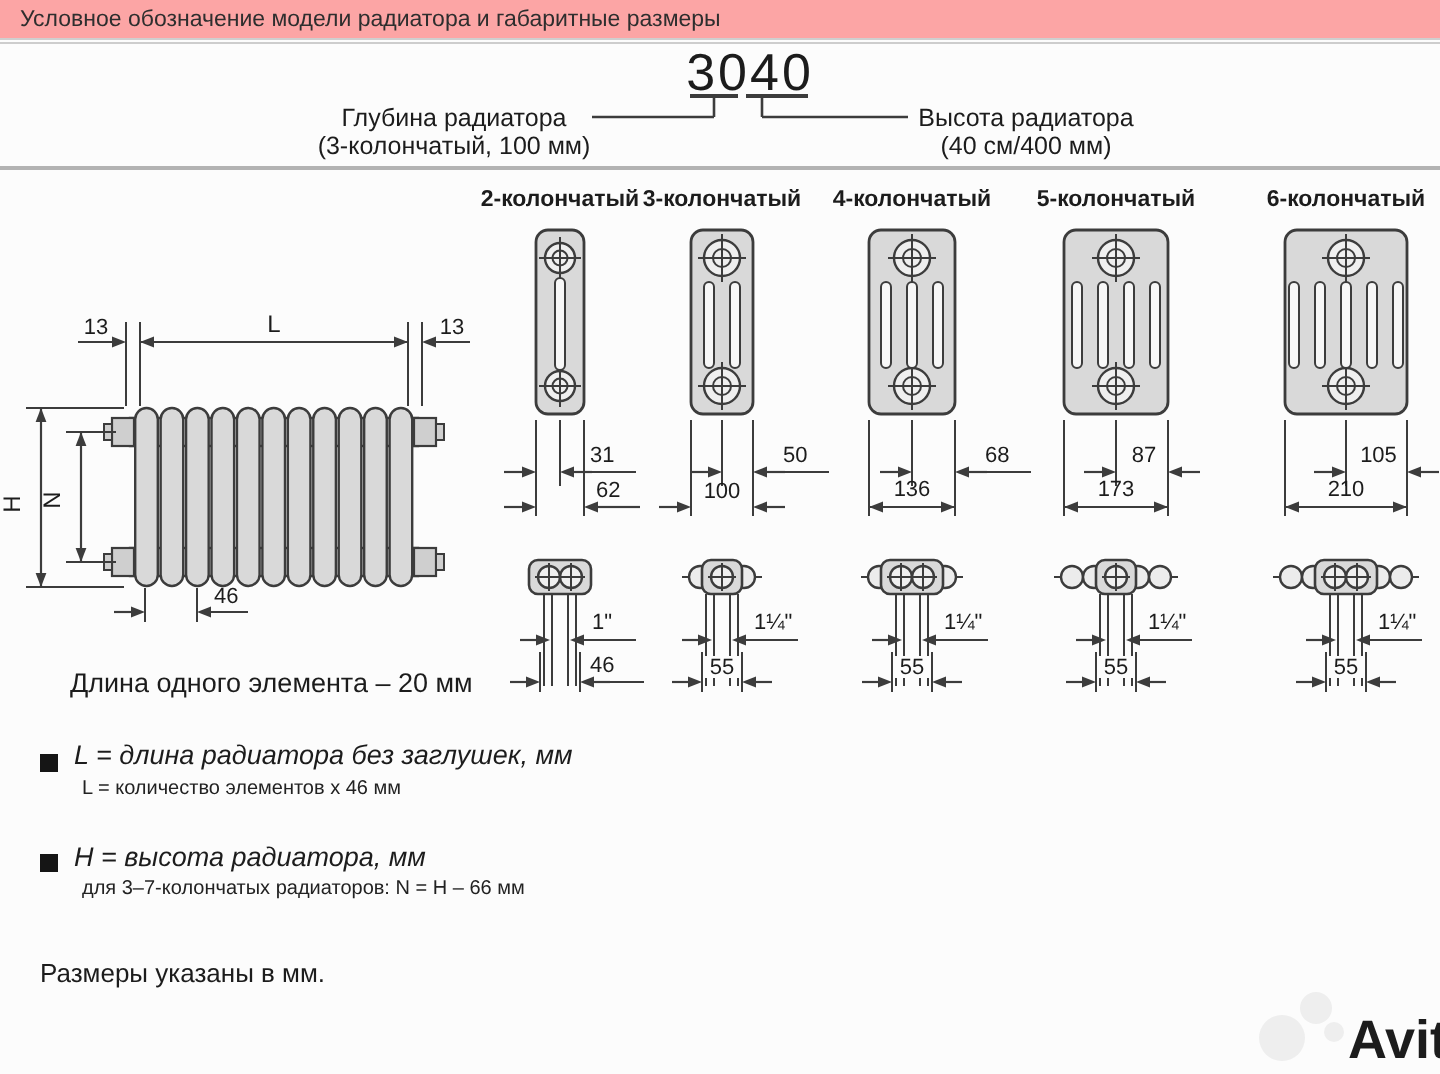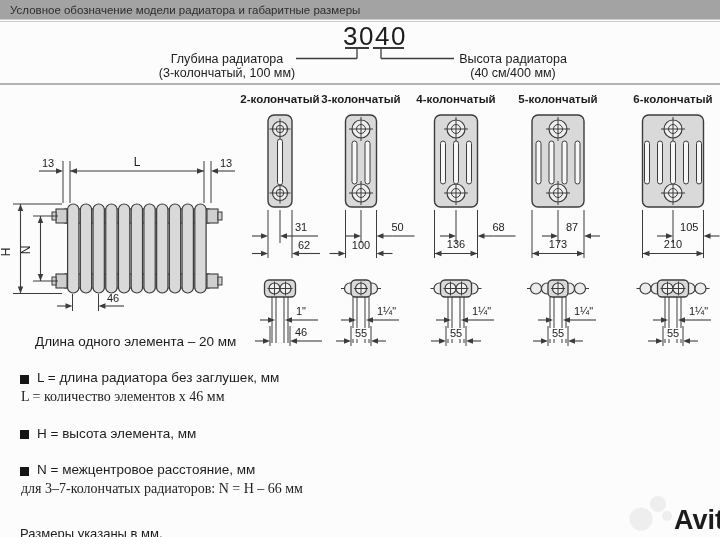--- a/index.html
+++ b/index.html
@@ -4,31 +4,31 @@
 <style>
   html,body{margin:0;padding:0;}
   body{
     width:720px;height:537px;position:relative;overflow:hidden;
     background:#fcfcfc;
     font-family:"Liberation Sans", sans-serif;
     color:#1c1c1c;
   }
   .header-bar{
     position:absolute;top:0;left:0;width:720px;height:20px;
-    background:#a3a3a3;border-bottom:1px solid #cfcfcf;
+    background:#fca5a5;border-bottom:1px solid #cfcfcf;
     display:flex;align-items:center;box-sizing:border-box;padding-left:10px;
     font-size:11.5px;color:#2e2e2e;
   }
   #diagram{position:absolute;top:0;left:0;}
   #diagram text{font-family:"Liberation Sans", sans-serif;fill:#1c1c1c;}
   .notes{position:absolute;left:20px;top:334px;width:350px;}
   .note-elem{margin-left:15px;font-size:13.5px;margin-bottom:7px;}
-  .note-row{display:flex;align-items:center;margin-top:21px;font-size:13.5px;line-height:1.15;}
+  .note-row{display:flex;align-items:flex-end;margin-top:21px;font-size:13.5px;line-height:1.15;font-style:italic;}
   .bullet{width:9px;height:9px;background:#151515;margin:3px 8px 0 0;flex:none;}
-  .note-sub{margin-left:1px;font-size:14px;margin-top:3px;color:#222;font-family:Liberation Serif, serif;}
+  .note-sub{margin-left:21px;font-size:10px;margin-top:3px;color:#222;}
   .note-footer{margin-top:29px;font-size:13px;}
 </style>
 </head>
 <body>
 
 <div class="header-bar">
   <span>Условное обозначение модели радиатора и габаритные размеры</span>
 </div>
 
 <svg id="diagram" width="720" height="537" viewBox="0 0 720 537">
@@ -410,21 +410,17 @@
 
 <div class="notes">
   <div class="note-elem">Длина одного элемента – 20 мм</div>
   <div class="note-row">
     <span class="bullet"></span>
     <span>L = длина радиатора без заглушек, мм</span>
   </div>
   <div class="note-sub">L = количество элементов x 46 мм</div>
   <div class="note-row">
     <span class="bullet"></span>
-    <span>H = высота элемента, мм</span>
-  </div>
-  <div class="note-row">
-    <span class="bullet"></span>
-    <span>N = межцентровое расстояние, мм</span>
+    <span>H = высота радиатора, мм</span>
   </div>
   <div class="note-sub">для 3–7-колончатых радиаторов: N = H – 66 мм</div>
   <div class="note-footer">Размеры указаны в мм.</div>
 </div>
 
 </body></html>

